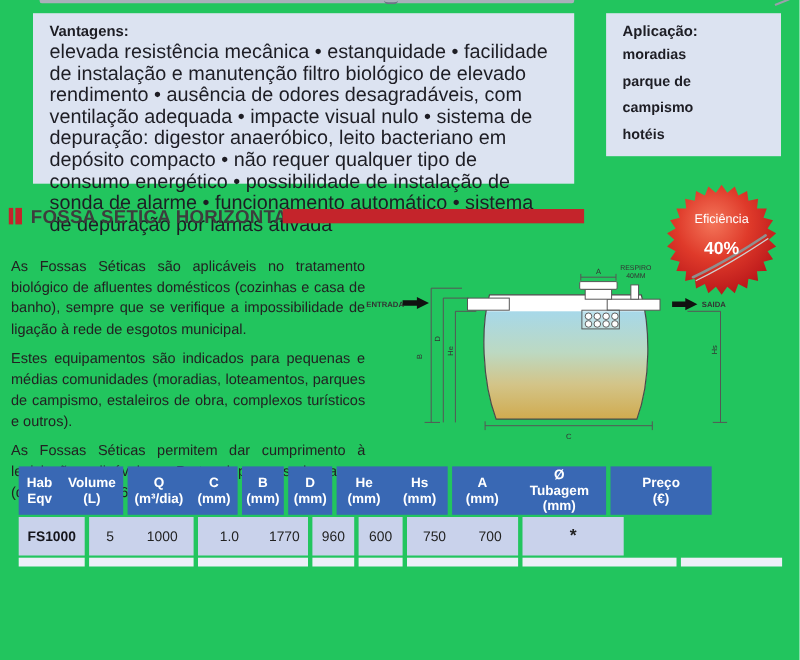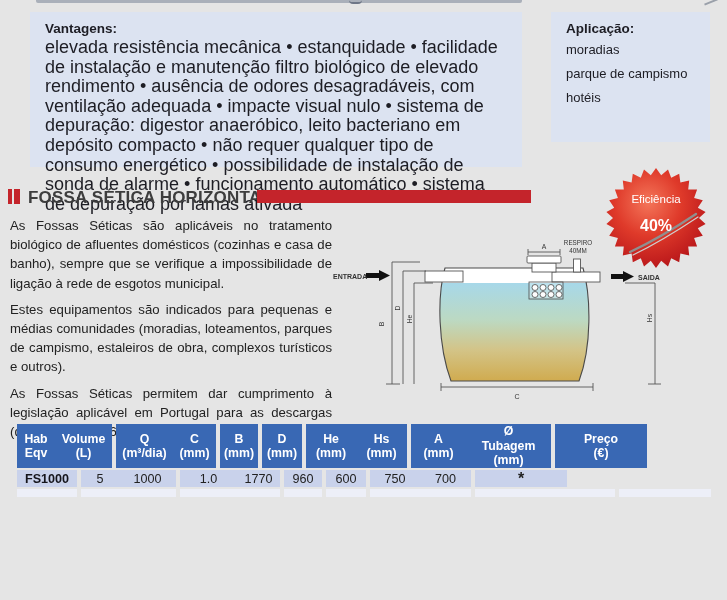--- a/index.html
+++ b/index.html
@@ -1,50 +1,50 @@
 <!DOCTYPE html>
 <html><head>
 <meta charset="utf-8">
 <style>
   * { margin:0; padding:0; box-sizing:border-box; }
   html,body { background:#fff; }
   body { font-family:"Liberation Sans", sans-serif; }
   #page {
-    position:relative; width:727px; height:600px; background:#e5e5e5;
+    position:relative; width:727px; height:600px; background:#22c55e;
     overflow:hidden; color:#232323;padding-left:32px;
   }
 
   
   .top-sliver { position:absolute; left:36px; top:0; width:486px; height:3px;
     background:#aab0ba; border-radius:0 0 2px 2px; }
   .top-squiggle { position:absolute; left:349px; top:0; width:13px; height:4px;
     border-bottom:2px solid #6e7687; border-radius:0 0 8px 8px; }
   .top-right-mark { position:absolute; left:704px; top:1px; width:14px; height:2px;
     background:#9aa0aa; transform:rotate(-22deg); }
 
   
   .panel { position:absolute; background:#dce3f1; padding:9px 15px 0 15px; }
   .panel-vantagens { left:30px; top:12px; width:492px; height:155px; }
   .panel-aplicacao { left:551px; top:12px; width:159px; height:130px; }
   .panel h3 { font-size:13.5px; font-weight:bold; color:#1d1d24; margin-bottom:2px; }
   .panel .body { font-size:18px; line-height:19.6px; color:#1d1d24; }
-  .panel ul { list-style:none; }
+  .panel ul { list-style:none;font-weight:bold; }
   .panel ul li { font-size:13px; line-height:24px; color:#1d1d24; }
 
   
   .section-row { position:absolute; left:8px; top:188px; width:712px; height:18px; }
   .red-mark { position:absolute; top:1px; width:4px; height:15px; background:#c4242b; }
   .red-mark.m1 { left:0; }
   .red-mark.m2 { left:6px; width:6px; }
   .section-title { position:absolute; left:20px; top:0; font-size:17px; font-weight:600;
     color:#3d3d3d; letter-spacing:0.2px; white-space:nowrap; }
   .red-bar { position:absolute; left:249px; top:2px; width:274px; height:13px; background:#c4242b; }
 
   
-  .copy { position:absolute; left:10px; top:216px; width:322px; }
+  .copy { position:absolute; left:10px; top:232px; width:322px; }
   .copy p { font-size:13.2px; line-height:19.2px; text-align:justify; color:#222;
     margin-bottom:7px; }
 
   
   .diagram { position:absolute; left:330px; top:228px; width:392px; height:187px; }
   .diagram text { font-family:"Liberation Sans", sans-serif; fill:#333; }
 
   
   .badge { position:absolute; left:602px; top:168px; width:114px; height:106px; }
   .badge text { font-family:"Liberation Sans", sans-serif; fill:#fff; }
@@ -54,21 +54,21 @@
   .t-row { display:flex; gap:4px; }
   .t-row + .t-row { margin-top:2px; }
   .grp { display:flex; flex:none; }
   .g1{width:60px}.g2{width:95px}.g3{width:100px}.g4{width:38px}
   .g5{width:40px}.g6{width:101px}.g7{width:140px}.g8{width:92px}
   .hdr .grp { background:#3968b4; }
   .hdr .cell { height:44px; color:#fff; font-weight:bold; font-size:12.3px;
     line-height:1.18; display:flex; align-items:center; justify-content:center;
     text-align:center; white-space:pre-line; }
   .dat .grp { background:#c9d2eb; }
-  .dat .cell { height:17px; font-size:12.6px; color:#222; display:flex;
+  .dat .cell { height:35px; font-size:12.6px; color:#222; display:flex;
     align-items:center; justify-content:center;text-align:right; }
   .dat .model { font-weight:bold; color:#15151c; }
   .dat .star { font-weight:bold; font-size:16px; }
   .fade .grp { background:#edeff8; height:8px; }
   .cell { flex:none; }
   .w38{width:38px}.w43{width:43px}.w50{width:50px}.w51{width:51px}
   .w55{width:55px}.w57{width:57px}.w85{width:85px}.w100f{width:100%}
 </style>
 </head>
 <body>

